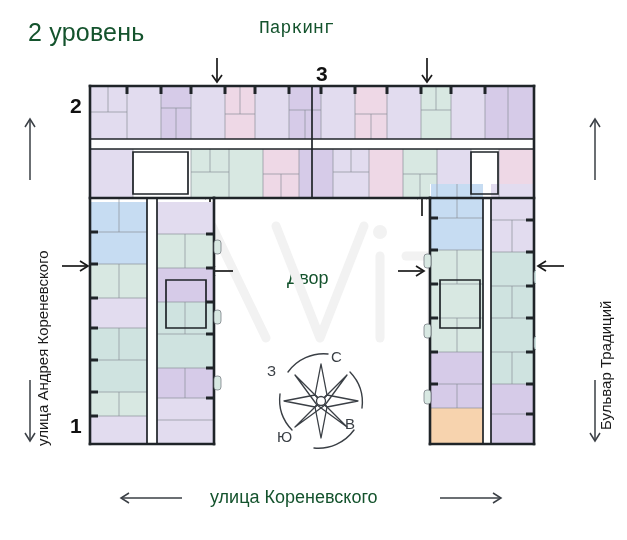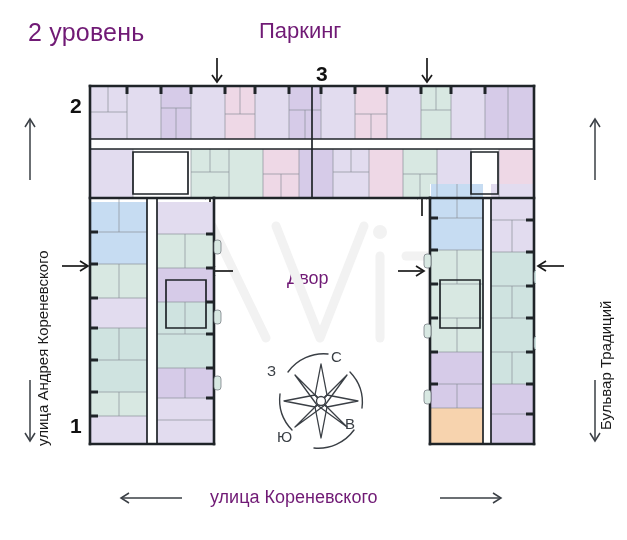--- a/index.html
+++ b/index.html
@@ -1,23 +1,23 @@
 <!DOCTYPE html>
 <html><head>
 <meta charset="utf-8">
 <style>
   html,body{margin:0;padding:0;background:#ffffff;}
   body{width:627px;height:540px;position:relative;overflow:hidden;
        font-family:"Liberation Sans","DejaVu Sans",sans-serif;color:#1a1a1a;}
   .root{position:absolute;inset:0;}
 
   
-  .lbl{position:absolute;white-space:nowrap;color:#701a75;}
+  .lbl{position:absolute;white-space:nowrap;color:#14532d;}
   #title{left:28px;top:18px;font-size:25px;font-weight:400;letter-spacing:.2px;}
-  #lbl-parking{left:259px;top:18px;font-size:22px;}
+  #lbl-parking{left:259px;top:18px;font-size:18px;font-family:Liberation Mono, monospace;}
   #lbl-street-bottom{left:210px;top:487px;font-size:18px;}
   #lbl-yard{left:287px;top:268px;font-size:18px;}
 
   .vert{position:absolute;transform-origin:0 0;font-size:15px;white-space:nowrap;}
   #lbl-street-left{left:34px;top:446px;transform:rotate(-90deg);}
   #lbl-blvd-right{left:597px;top:430px;transform:rotate(-90deg);}
 
   
   .marker{position:absolute;font-size:21px;font-weight:700;color:#111;}
   #mark-2{left:70px;top:94px;}

